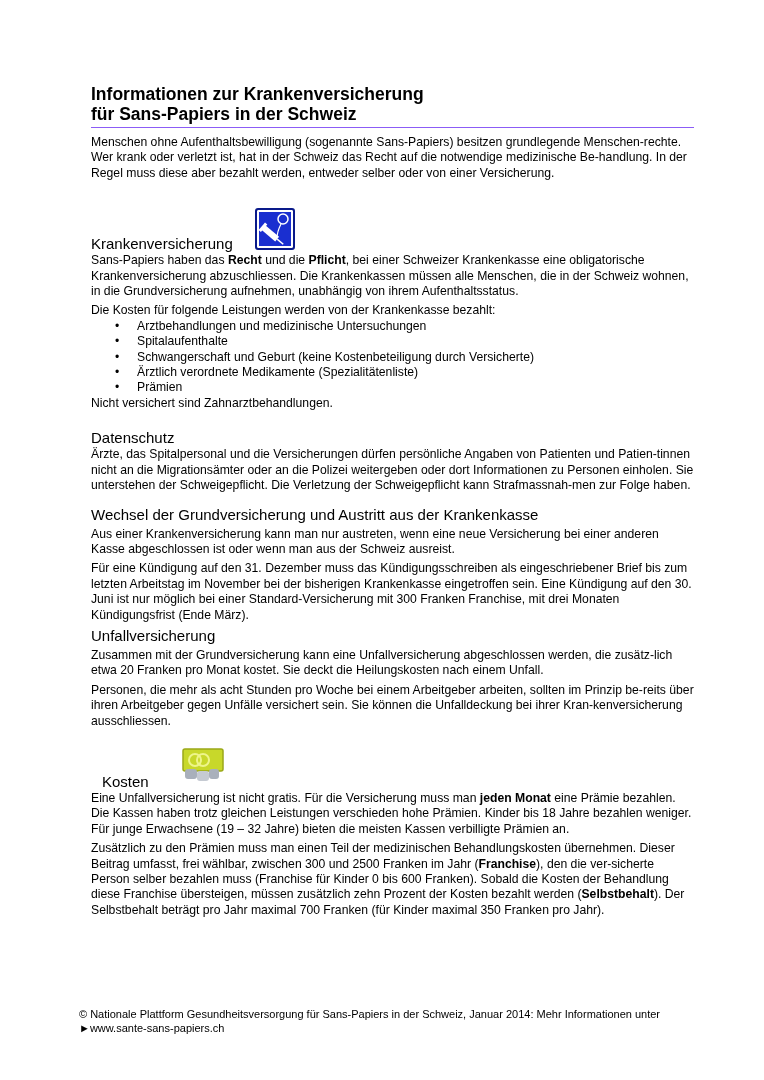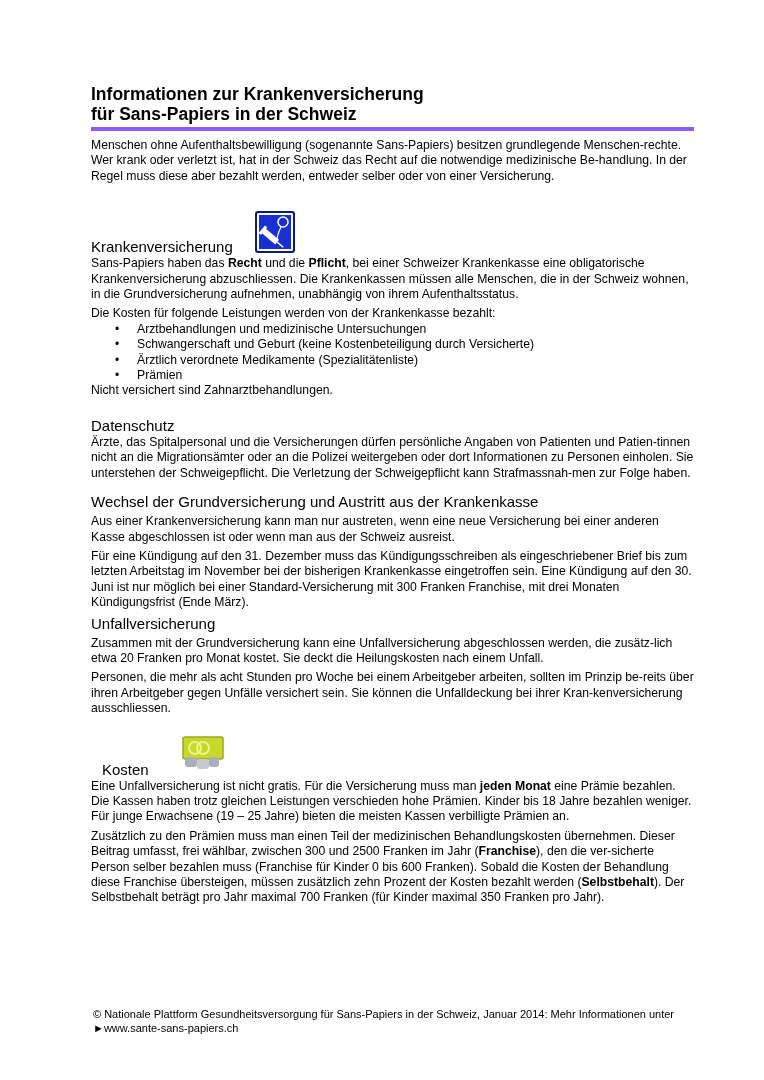--- a/index.html
+++ b/index.html
@@ -16,21 +16,21 @@
       left: 91px;
       top: 84px;
       width: 603px;
     }
     .title {
       font-size: 17.5px;
       font-weight: bold;
       line-height: 20px;
       margin: 0;
       padding-bottom: 3px;
-      border-bottom: 4px solid #8b5cf6;
+      border-bottom: 1px solid #8b5cf6;
     }
     p, li {
       font-size: 12.2px;
       line-height: 15.4px;
       margin: 0;
     }
     .intro { margin-top: 7px; }
     .h2 {
       font-size: 15px;
       font-weight: normal;
@@ -68,21 +68,21 @@
     }
     .icon-money {
       width: 46px;
       height: 38px;
       margin-left: 30px;
       margin-bottom: 6px;
       position: relative;
     }
     .footer {
       position: absolute;
-      left: 93px;
+      left: 79px;
       top: 1007px;
       width: 603px;
       font-size: 11px;
       line-height: 14px;
     }
   </style>
 </head>
 <body>
 
 <div class="page">
@@ -104,20 +104,21 @@
           <rect x="2" y="19" width="3" height="10" fill="#fff"></rect>
           <line x1="22" y1="24" x2="30" y2="24" stroke="#fff" stroke-width="1.5"></line>
         </g>
       </svg>
     </div>
   </div>
   <p><span>Sans-Papiers haben das </span><b>Recht</b><span> und die </span><b>Pflicht</b><span>, bei einer Schweizer Krankenkasse eine obligatorische Krankenversicherung abzuschliessen. Die Krankenkassen müssen alle Menschen, die in der Schweiz wohnen, in die Grundversicherung aufnehmen, unabhängig von ihrem Aufenthaltsstatus.</span></p>
   <p class="gap">Die Kosten für folgende Leistungen werden von der Krankenkasse bezahlt:</p>
   <ul class="bullets">
     <li>Arztbehandlungen und medizinische Untersuchungen</li>
+    <li>Spitalaufenthalte</li>
     <li>Schwangerschaft und Geburt (keine Kostenbeteiligung durch Versicherte)</li>
     <li>Ärztlich verordnete Medikamente (Spezialitätenliste)</li>
     <li>Prämien</li>
   </ul>
   <p>Nicht versichert sind Zahnarztbehandlungen.</p>
 
   <h2 class="h2" style="margin-top:18px;">Datenschutz</h2>
   <p>Ärzte, das Spitalpersonal und die Versicherungen dürfen persönliche Angaben von Patienten und Patien-tinnen nicht an die Migrationsämter oder an die Polizei weitergeben oder dort Informationen zu Personen einholen. Sie unterstehen der Schweigepflicht. Die Verletzung der Schweigepflicht kann Strafmassnah-men zur Folge haben.</p>
 
   <h2 class="h2" style="margin-top:12px;margin-bottom:3px;">Wechsel der Grundversicherung und Austritt aus der Krankenkasse</h2>
@@ -134,19 +135,19 @@
       <svg width="46" height="38" viewBox="0 0 46 38">
         <rect x="4" y="2" width="40" height="22" rx="2" fill="#c8d82a" stroke="#9aa818" stroke-width="1.5"></rect>
         <circle cx="16" cy="13" r="6" fill="none" stroke="#eef58a" stroke-width="2"></circle>
         <circle cx="24" cy="13" r="6" fill="none" stroke="#eef58a" stroke-width="2"></circle>
         <rect x="6" y="22" width="12" height="10" rx="3" fill="#a9b0bb"></rect>
         <rect x="18" y="24" width="12" height="10" rx="3" fill="#c5cad2"></rect>
         <rect x="30" y="22" width="10" height="10" rx="3" fill="#a9b0bb"></rect>
       </svg>
     </div>
   </div>
-  <p><span>Eine Unfallversicherung ist nicht gratis. Für die Versicherung muss man </span><b>jeden Monat</b><span> eine Prämie bezahlen. Die Kassen haben trotz gleichen Leistungen verschieden hohe Prämien. Kinder bis 18 Jahre bezahlen weniger. Für junge Erwachsene (19 – 25 Jahre) bieten die meisten Kassen verbilligte Prämien an.</span></p>
+  <p><span>Eine Unfallversicherung ist nicht gratis. Für die Versicherung muss man </span><b>jeden Monat</b><span> eine Prämie bezahlen. Die Kassen haben trotz gleichen Leistungen verschieden hohe Prämien. Kinder bis 18 Jahre bezahlen weniger. Für junge Erwachsene (19 – 32 Jahre) bieten die meisten Kassen verbilligte Prämien an.</span></p>
   <p class="gap"><span>Zusätzlich zu den Prämien muss man einen Teil der medizinischen Behandlungskosten übernehmen. Dieser Beitrag umfasst, frei wählbar, zwischen 300 und 2500 Franken im Jahr (</span><b>Franchise</b><span>), den die ver-sicherte Person selber bezahlen muss (Franchise für Kinder 0 bis 600 Franken). Sobald die Kosten der Behandlung diese Franchise übersteigen, müssen zusätzlich zehn Prozent der Kosten bezahlt werden (</span><b>Selbstbehalt</b><span>). Der Selbstbehalt beträgt pro Jahr maximal 700 Franken (für Kinder maximal 350 Franken pro Jahr).</span></p>
 </div>
 
 <div class="footer">
   <span>© Nationale Plattform Gesundheitsversorgung für Sans-Papiers in der Schweiz, Januar 2014: Mehr Informationen unter </span><span>►</span><span>www.sante-sans-papiers.ch</span>
 </div>
 
 </body></html>

